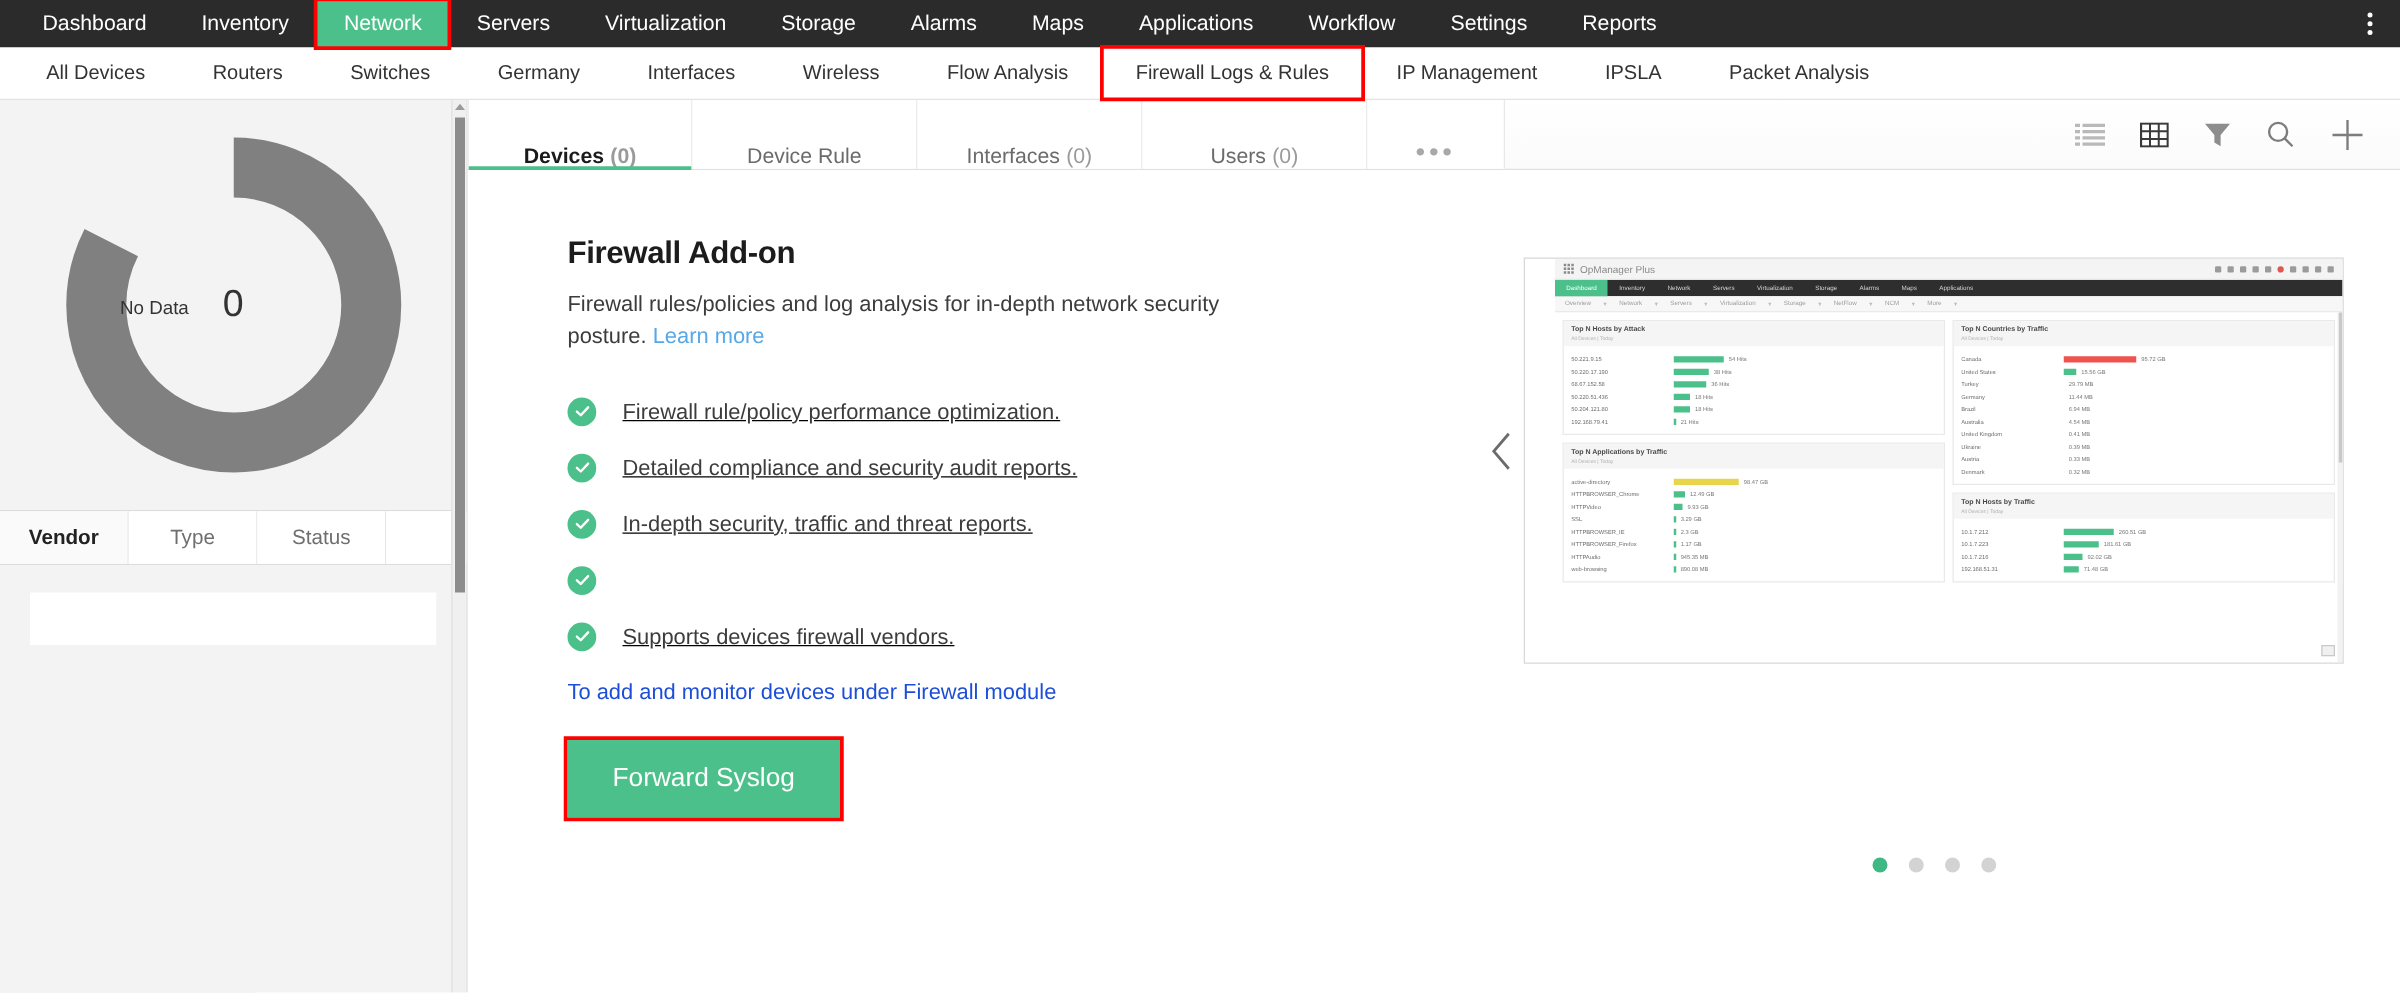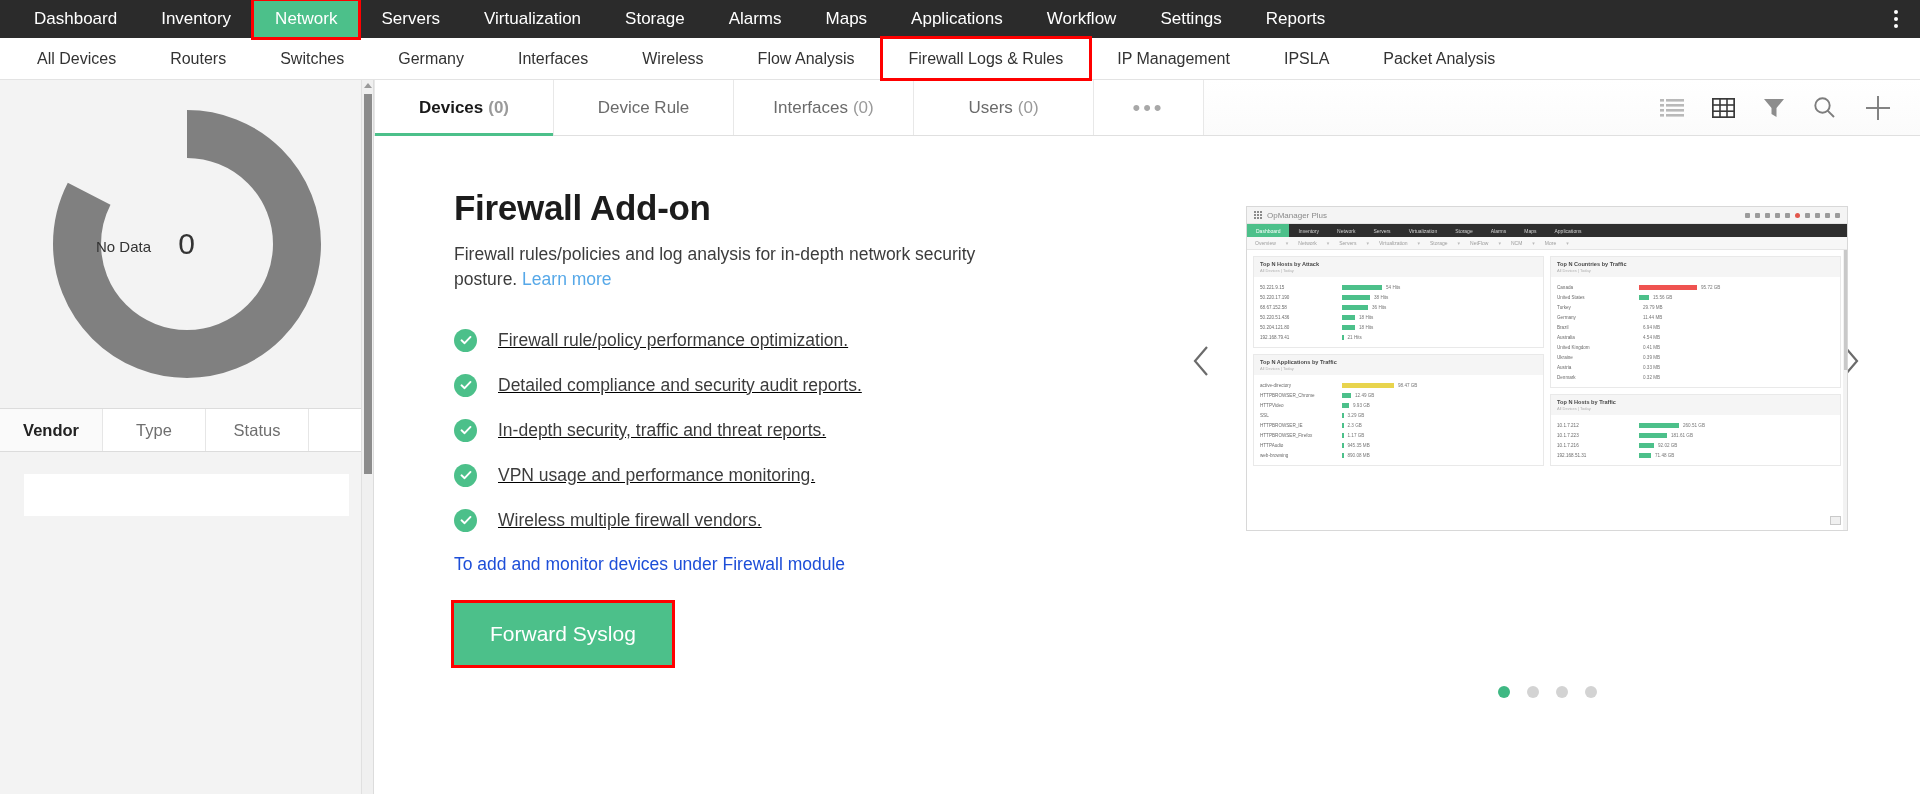--- a/index.html
+++ b/index.html
@@ -153,21 +153,21 @@
   
   .rightpanel { flex: 1; display: flex; flex-direction: column; background: #ffffff; }
 
   .tabbar {
     height: 56px;
     display: flex; align-items: stretch;
     border-bottom: 1px solid #e0e0e0;
     background: linear-gradient(#ffffff, #fbfbfb);
   }
   .tab {
-    display: flex; align-items: center; justify-content: center;
+    display: flex; align-items: flex-end; justify-content: center;
     padding: 0 30px;
     min-width: 180px;
     font-size: 17px;
     color: #6b6b6b;
     border-right: 1px solid #e8e8e8;
     cursor: pointer;
     position: relative;
     background: #ffffff;
   }
   .tab:first-child { border-left: 1px solid #e8e8e8; }
@@ -189,21 +189,21 @@
 
   
   .content {
     flex: 1;
     display: flex;
     position: relative;
     padding: 52px 0 0 0;
   }
   .promo-left { width: 800px; padding-left: 80px; }
   .promo-title {
-    font-size: 35px; font-weight: bold; color: #1c1c1c;
+    font-size: 25px; font-weight: bold; color: #1c1c1c;
     letter-spacing: -0.3px;
   }
   .promo-sub {
     margin-top: 14px;
     font-size: 17.5px; color: #3c3c3c;
     line-height: 1.45;
     max-width: 540px;
   }
   .promo-sub a { color: #56a8e8; text-decoration: none; cursor: pointer; }
 
@@ -251,27 +251,28 @@
     position: absolute; top: 150px;
     width: 34px; height: 46px;
     display: flex; align-items: center; justify-content: center;
     cursor: pointer;
   }
   .carousel-arrow.left { left: 10px; }
   .carousel-arrow.right { right: 52px; }
   .carousel-arrow svg { display:block; }
 
   .shot {
-    width: 602px; height: 325px;
+    width: 656px; height: 325px;
     background: #ffffff;
     border: 1px solid #d8d8d8;
     overflow: hidden;
     font-size: 5px;
     color: #5a5a5a;
     position: relative;
+    padding-left: 24px;
   }
   .shot-head {
     height: 17px; background: #f4f4f4;
     display: flex; align-items: center;
     padding: 0 7px; gap: 5px;
     border-bottom: 1px solid #e4e4e4;
   }
   .shot-logo-grid {
     width: 8px; height: 8px;
     display: grid; grid-template-columns: repeat(3,1fr); gap: 1px;
@@ -501,29 +502,28 @@
                 </svg>
               </span>
               <span class="feature-text">In-depth security, traffic and threat reports.</span>
             </div>
             <div class="feature">
               <span class="tick">
                 <svg width="14" height="14" viewBox="0 0 14 14">
                   <polyline points="2.5,7.3 5.6,10.2 11.5,3.9" fill="none" stroke="#ffffff" stroke-width="1.9" stroke-linecap="round" stroke-linejoin="round"></polyline>
                 </svg>
               </span>
-              <span class="feature-text">VPN usage and performance monitoring.</span>
             </div>
             <div class="feature">
               <span class="tick">
                 <svg width="14" height="14" viewBox="0 0 14 14">
                   <polyline points="2.5,7.3 5.6,10.2 11.5,3.9" fill="none" stroke="#ffffff" stroke-width="1.9" stroke-linecap="round" stroke-linejoin="round"></polyline>
                 </svg>
               </span>
-              <span class="feature-text">Wireless multiple firewall vendors.</span>
+              <span class="feature-text">Supports devices firewall vendors.</span>
             </div>
           </div>
         <div class="promo-note">To add and monitor devices under Firewall module</div>
         <div class="btn-wrap">
           <button class="btn-forward">Forward Syslog</button>
         </div>
       </div>
 
       <div class="promo-right">
         <div class="carousel-arrow left">

